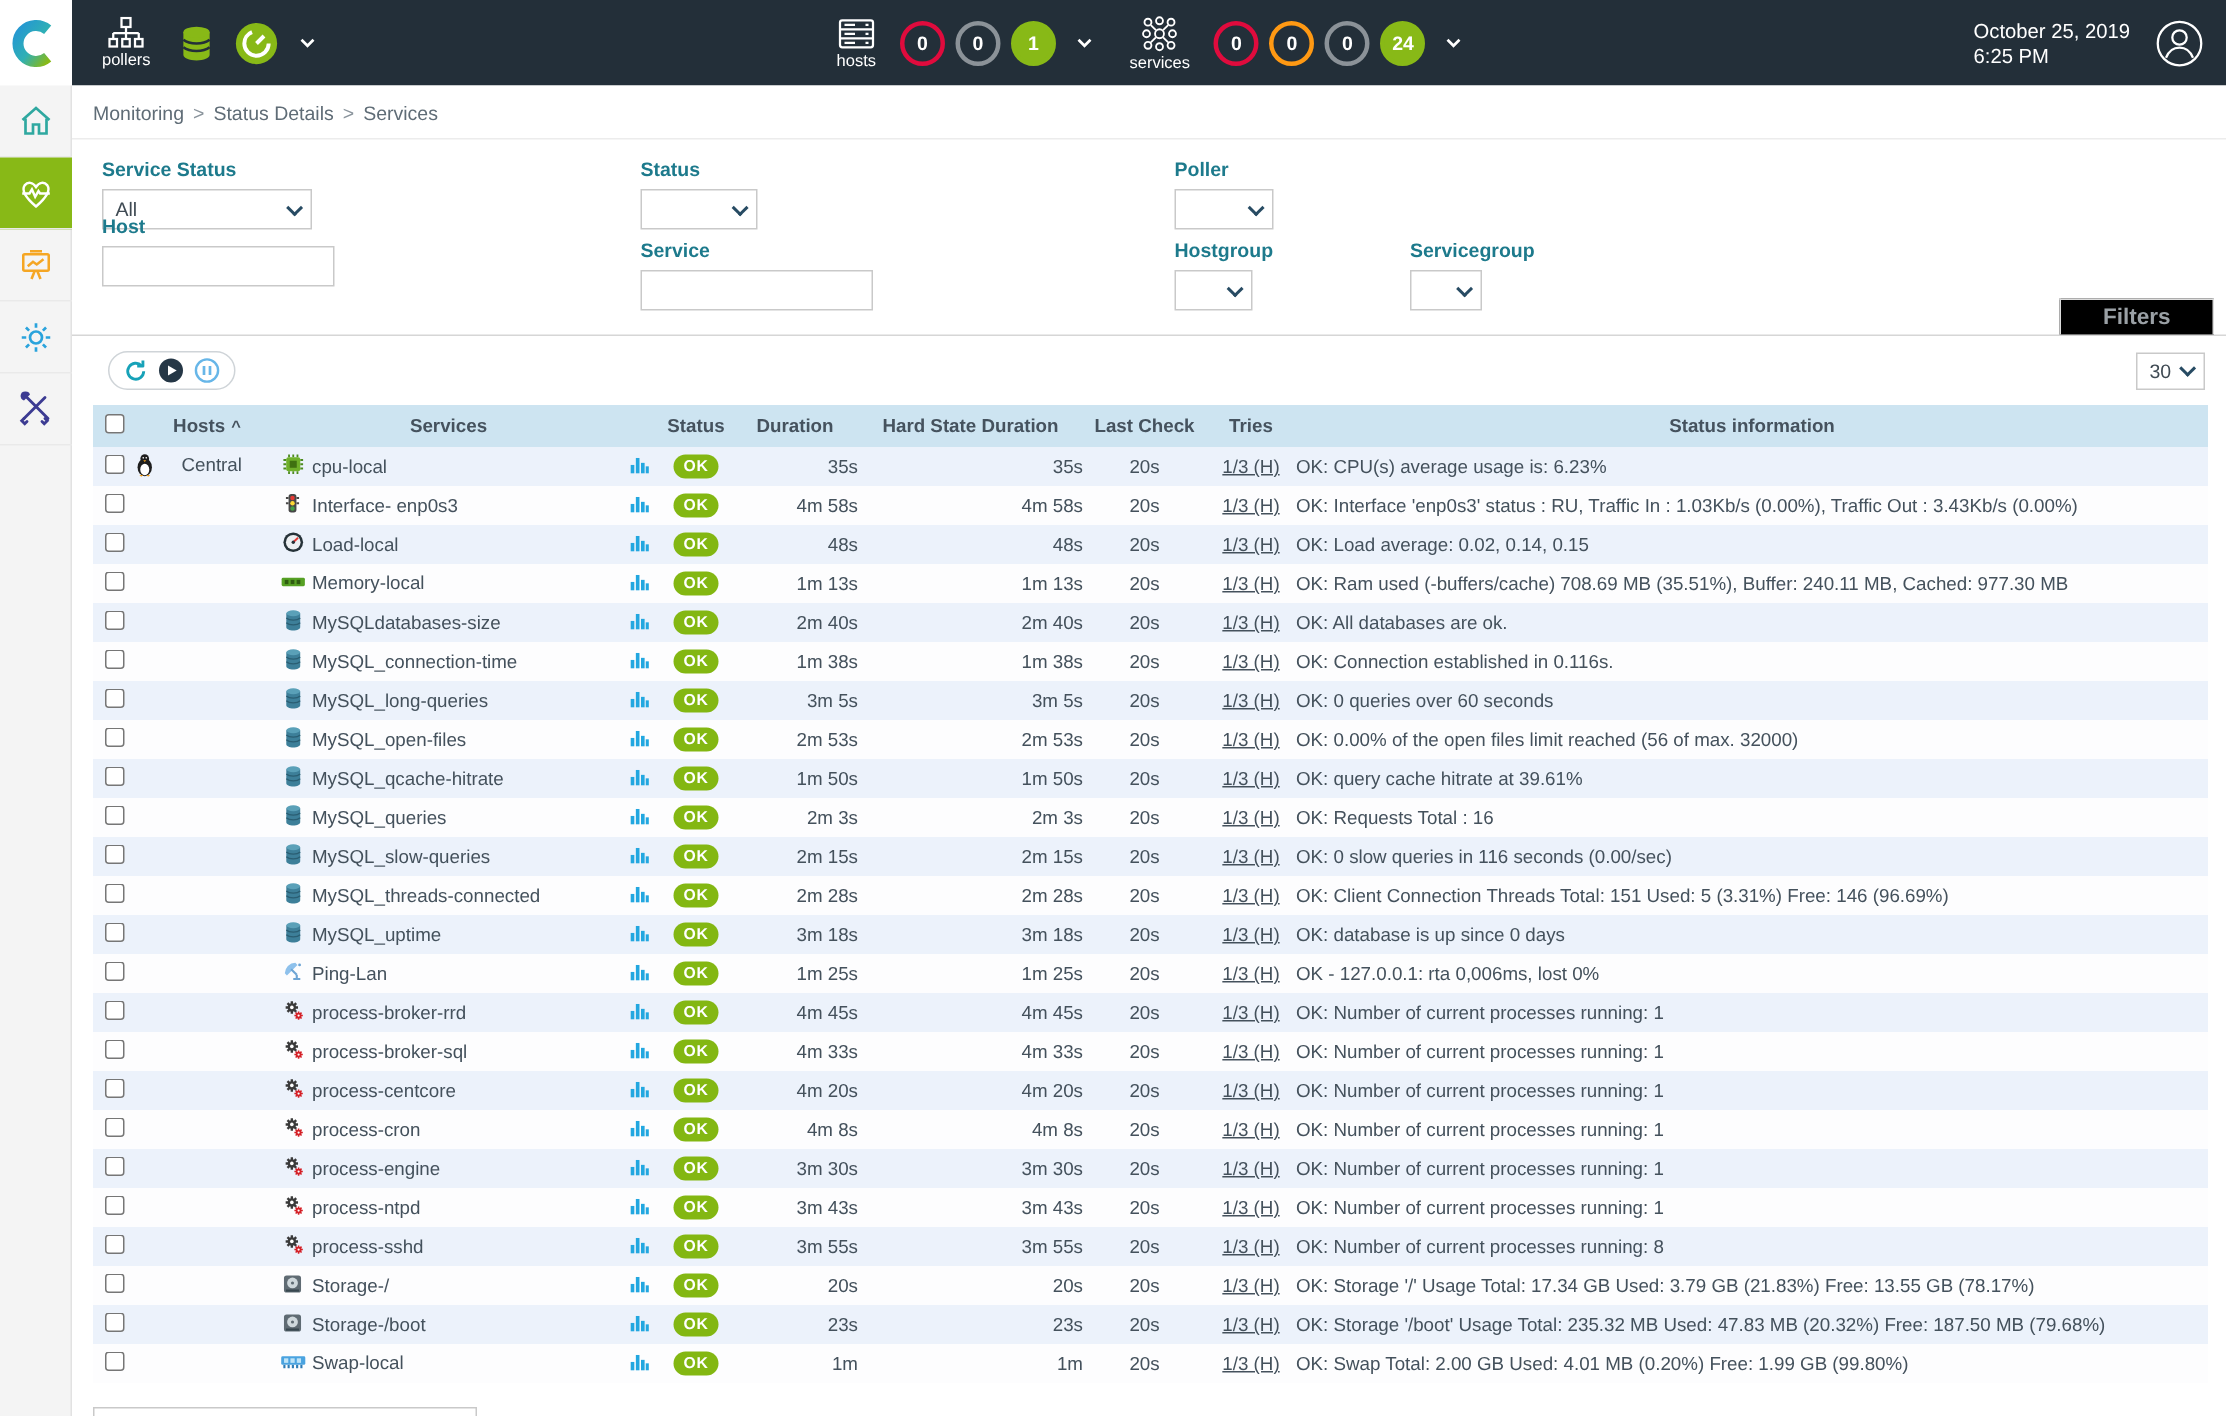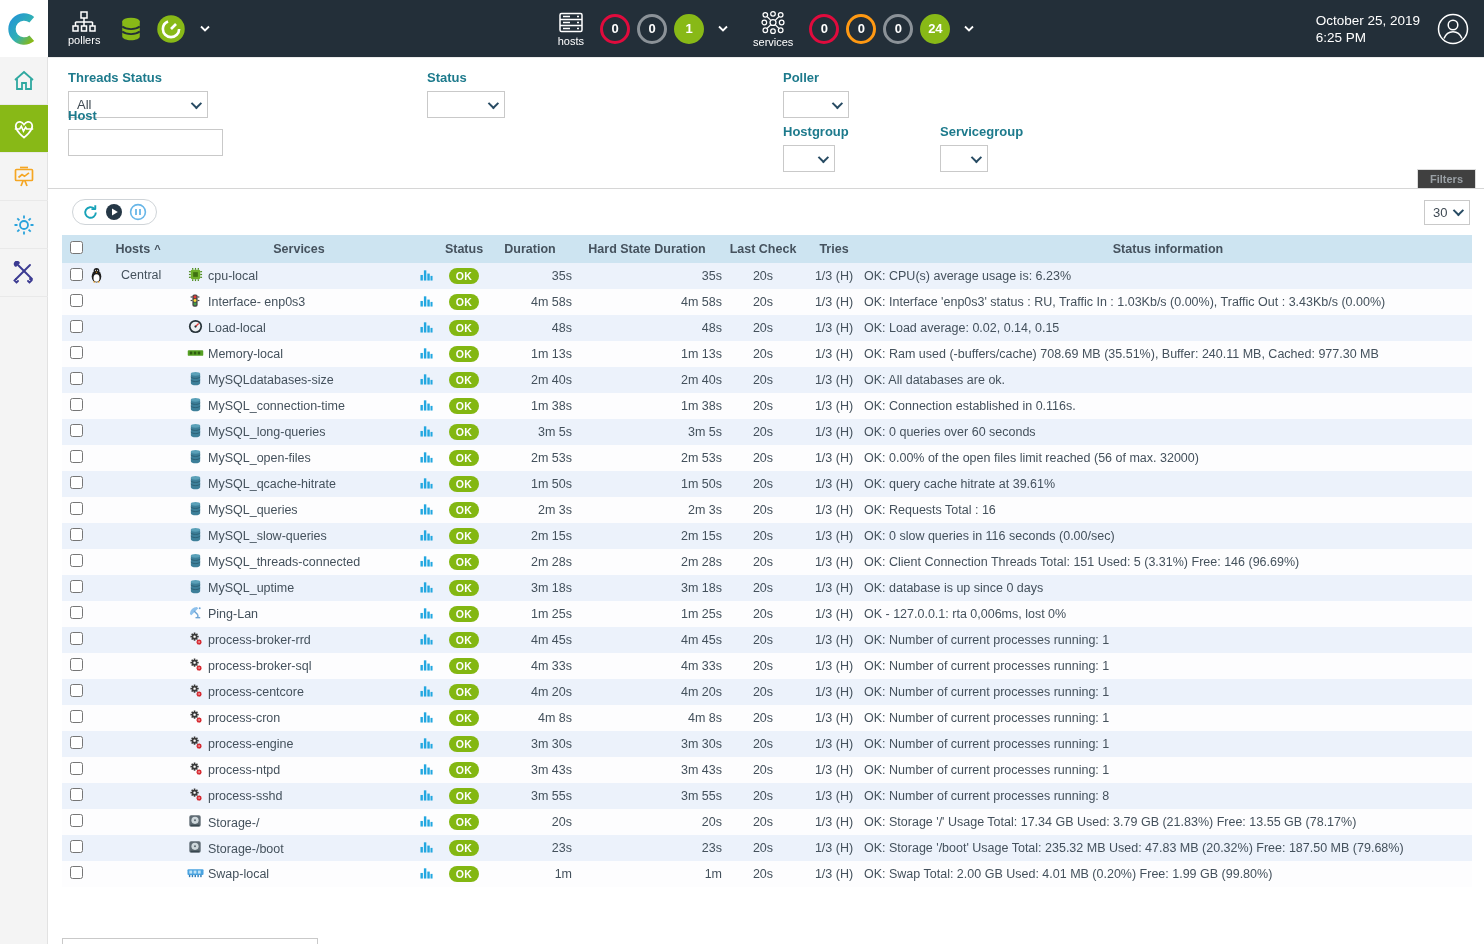--- a/index.html
+++ b/index.html
@@ -31,22 +31,22 @@
   .breadcrumb .sep { margin:0 6px; color:#8a949c; }
 
   .filter-panel { position:relative; height:132px; border-top:1px solid #ececec; border-bottom:1px solid #d6d6d6; background:#fff; }
   .fgroup { position:absolute; }
   .fgroup .flabel { display:block; font-size:13px; font-weight:bold; color:#1d7a8c; margin-bottom:6px; }
   .fake-select { height:27px; border:1px solid #c9c9c9; background:#fff; display:flex; align-items:center;
     font-size:13px; color:#3f4a53; padding:0 8px; justify-content:space-between; cursor:pointer; }
   .fake-select .dn { width:8px; height:8px; border-right:2px solid #274b63; border-bottom:2px solid #274b63;
     transform:rotate(45deg) translateY(-2px); }
   .ftext { height:27px; border:1px solid #c9c9c9; background:#fff; font-size:13px; padding:0 6px; width:100%; }
-  .filters-tab { position:absolute; right:8px; bottom:0; background:#404040; border:1px solid #dcdcdc; border-bottom:none;
-    font-size:11px; font-weight:bold; color:#9aa0a5; padding:3px 12px; }
+  .filters-tab { position:absolute; right:8px; bottom:0; background:#000000; border:1px solid #dcdcdc; border-bottom:none;
+    font-size:15px; font-weight:bold; color:#9aa0a5; padding:3px 28px; }
 
   .toolbar { display:flex; align-items:center; padding:10px 14px 0; }
   .more-actions { width:256px; }
   .icon-group { display:flex; align-items:center; gap:6px; border:1px solid #cfd4d8; border-radius:15px; padding:3px 9px; margin-left:10px; background:#fff; }
   .icon-btn { display:flex; align-items:center; cursor:pointer; }
   .page-size { margin-left:auto; width:46px; height:25px; }
 
   
   table.svc { border-collapse:collapse; width:1410px; margin:10px 0 0 14px; table-layout:fixed; font-size:12.5px; }
   table.svc thead th { background:#cde4f1; color:#45525e; font-weight:bold; height:28px; font-size:12.5px; text-align:center; }
@@ -59,21 +59,21 @@
   .c-svc { padding-left:2px; }
   .c-svc .svcicon { display:inline-block; width:18px; text-align:center; vertical-align:middle; margin-right:4px; }
   .c-svc .svcname { vertical-align:middle; cursor:pointer; }
   .c-graph { text-align:center; }
   .c-status { text-align:center; }
   .ok-badge { display:inline-block; min-width:30px; padding:2px 0; border-radius:10px; background:#83b712;
     color:#fff; font-size:10.5px; font-weight:bold; text-align:center; letter-spacing:.5px; }
   .c-dur  { text-align:right; padding-right:16px; }
   .c-hsd  { text-align:right; padding-right:42px; }
   .c-lc   { text-align:center; }
-  .c-tries{ text-align:center; }
+  .c-tries{ text-align:center;text-decoration:underline; }
   .c-info { text-align:left; padding-left:10px; }
   .sort-caret { font-size:11px; font-weight:bold; margin-left:4px; color:#45525e; }
   .hosticon { vertical-align:middle; }
   input[type=checkbox] { width:13px; height:13px; accent-color:#6b7880; }
 
   .footer-select { position:absolute; left:14px; top:881px; width:256px; }
   .fake-select.tall { height:28px; }
 </style>
 </head>
 <body>
@@ -232,24 +232,27 @@
       <path d="M6 4 L20 18"></path>
         <path d="M4 6 a3.2 3.2 0 1 1 4 -4 l-2 2z" fill="#3c3b92" stroke="none"></path>
       <path d="M18 4 L4 18"></path>
         <path d="M4 18l-1.5 1.5 2 2 L6 20"></path>
       <path d="M18 18l1.5 1.5-2 2L16 20"></path>
     </svg>
   </div>
 </div>
 
 <div class="content">
+  <div class="breadcrumb">
+    <span>Monitoring</span><span class="sep">&gt;</span><span>Status Details</span><span class="sep">&gt;</span><span>Services</span>
+  </div>
 
   <div class="filter-panel">
     <div class="fgroup" style="left:20px; top:12px; width:140px;">
-      <span class="flabel">Threads Status</span>
+      <span class="flabel">Service Status</span>
       <div class="fake-select">
         <span>All</span>
         <span class="dn"></span>
       </div>
     </div>
     <div class="fgroup" style="left:379px; top:12px; width:78px;">
       <span class="flabel">Status</span>
       <div class="fake-select">
         <span></span>
         <span class="dn"></span>
@@ -258,20 +261,24 @@
     <div class="fgroup" style="left:735px; top:12px; width:66px;">
       <span class="flabel">Poller</span>
       <div class="fake-select">
         <span></span>
         <span class="dn"></span>
       </div>
     </div>
 
     <div class="fgroup" style="left:20px; top:50px; width:155px;">
       <span class="flabel">Host</span>
+      <input class="ftext" type="text" value="" style="">
+    </div>
+    <div class="fgroup" style="left:379px; top:66px; width:155px;">
+      <span class="flabel">Service</span>
       <input class="ftext" type="text" value="" style="">
     </div>
     <div class="fgroup" style="left:735px; top:66px; width:52px;">
       <span class="flabel">Hostgroup</span>
       <div class="fake-select">
         <span></span>
         <span class="dn"></span>
       </div>
     </div>
     <div class="fgroup" style="left:892px; top:66px; width:48px;">

